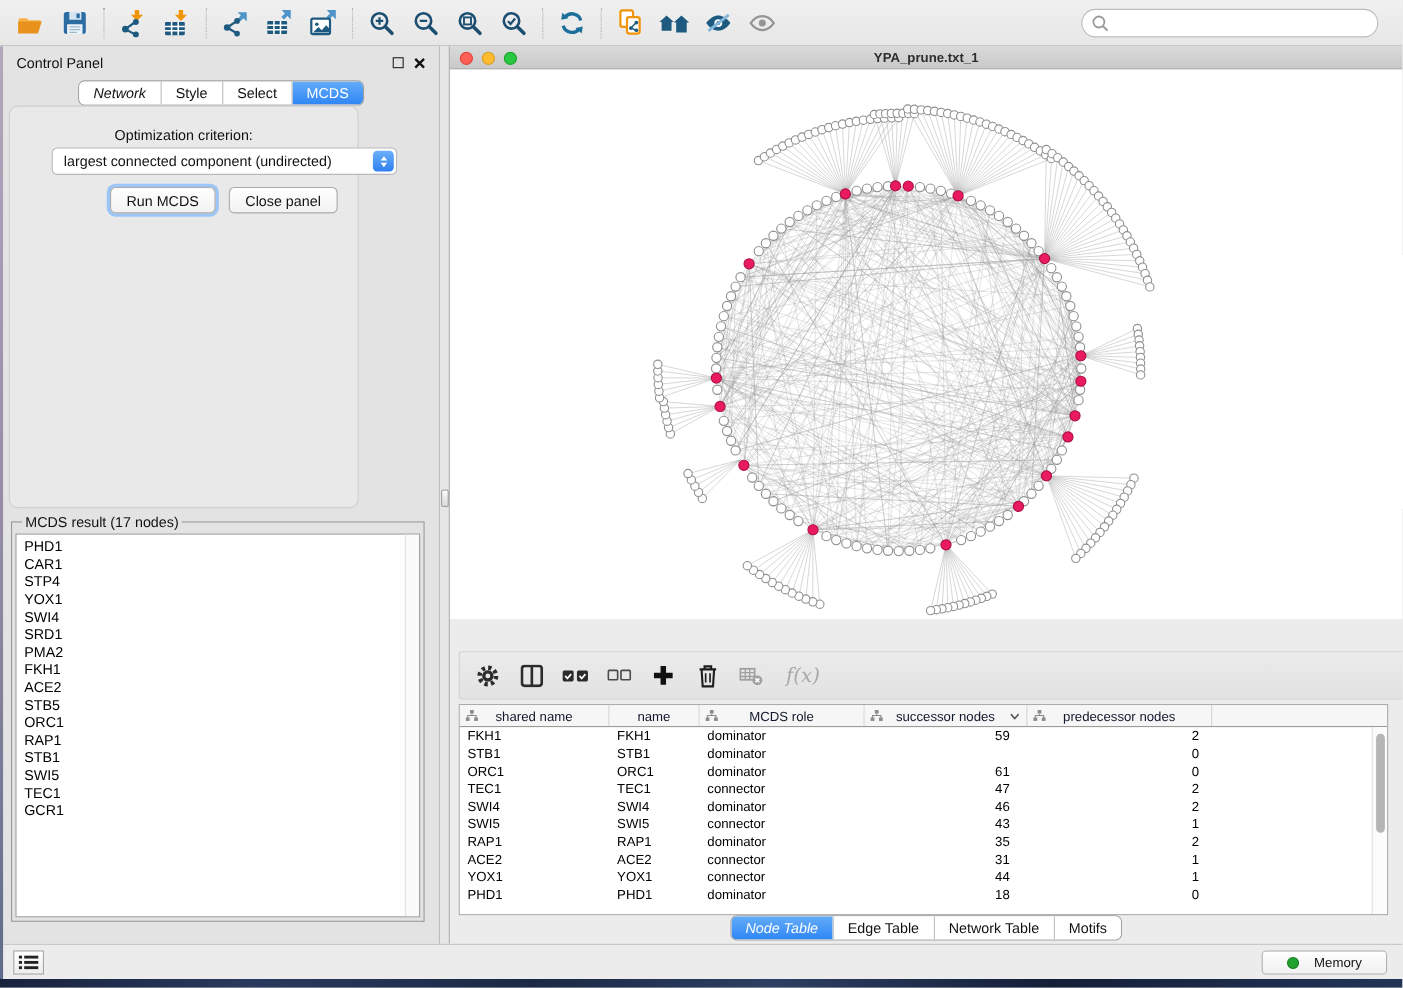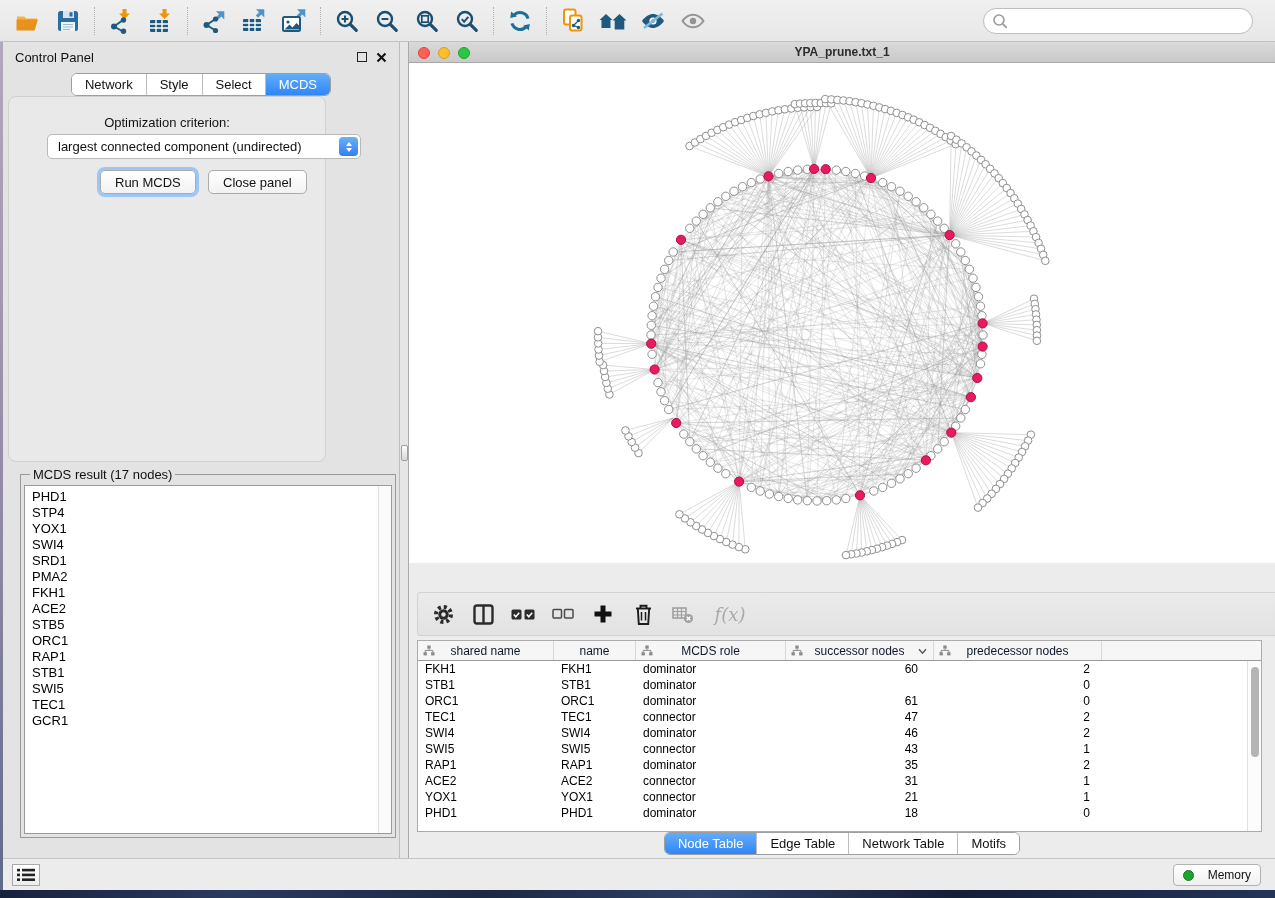--- a/index.html
+++ b/index.html
@@ -21,33 +21,33 @@
   .search-wrap svg { position:absolute; left:9px; top:5px; }
 
   
   .control-panel { position:absolute; left:3px; top:42px; width:397px; height:816px; background:#e3e3e3; border-right:1px solid #bdbdbd; }
   .panel-titlebar { position:absolute; left:0; top:0; right:0; height:30px; display:flex; align-items:center; padding:0 12px; }
   .panel-title { font-size:13px; color:#111; }
   .panel-ctrl { margin-left:auto; display:flex; align-items:center; gap:9px; }
   .float-box { width:10px; height:10px; border:1.6px solid #222; display:inline-block; }
   .seg-group { display:inline-flex; background:#fff; border:1px solid #9f9f9f; border-radius:6px; overflow:hidden; }
   .seg-tab { padding:3px 13px; font-size:13px; color:#111; background:#fff; border-left:1px solid #bdbdbd; cursor:default; white-space:nowrap; }
-  .seg-tab:first-child { border-left:none; }
+  .seg-tab:first-child { border-left:none;font-style:italic; }
   .seg-tab.selected { background:linear-gradient(#63acf8,#2f86f6); color:#fff; }
   .control-tabs-row { position:absolute; top:31px; left:0; right:0; display:flex; justify-content:center; }
   .inner-panel { position:absolute; left:5px; top:54px; width:318px; height:366px; background:#e9e9e9; border:1px solid #cfcfcf; border-radius:8px; }
   .opt-label { position:absolute; top:18px; left:0; right:0; text-align:center; font-size:13px; color:#111; }
   .opt-select { position:absolute; left:38px; top:37px; width:314px; height:25px; background:#fff; border:1px solid #b9b9b9; border-radius:5px; display:flex; align-items:center; padding-left:10px; font-size:13px; color:#111; }
   .opt-stepper { position:absolute; right:2px; top:2px; width:19px; height:19px; border-radius:4px; background:linear-gradient(#6cb0f8,#2e7ff2); display:flex; flex-direction:column; align-items:center; justify-content:center; gap:2px; }
   .tri-up { width:0; height:0; border-left:3.5px solid transparent; border-right:3.5px solid transparent; border-bottom:4.5px solid #fff; }
   .tri-down { width:0; height:0; border-left:3.5px solid transparent; border-right:3.5px solid transparent; border-top:4.5px solid #fff; }
   .btn { background:linear-gradient(#ffffff,#f2f2f2); border:1px solid #ababab; border-radius:5px; font-size:13px; color:#111; padding:3px 14px; height:24px; }
   .btn-run { position:absolute; left:91px; top:73px; box-shadow:0 0 0 3px #9dc6f8; }
   .btn-close { position:absolute; left:199px; top:73px; }
-  .mcds-fieldset { position:absolute; left:17px; top:425px; width:376px; height:371px; border:1px solid #9a9a9a; padding:3px; background:#e3e3e3; }
+  .mcds-fieldset { position:absolute; left:7px; top:425px; width:376px; height:371px; border:1px solid #9a9a9a; padding:3px; background:#e3e3e3; }
   .mcds-fieldset legend { font-size:13px; color:#111; padding:0 3px; margin-left:6px; }
   .mcds-list { position:relative; width:100%; height:349px; background:#fff; border:1px solid #9a9a9a; overflow:hidden; padding:3px 0 0 7px; }
   .mcds-scrolltrack { position:absolute; right:0; top:0; width:13px; height:100%; background:#fbfbfb; border-left:1px solid #e2e2e2; }
   .list-item { font-size:13px; line-height:16px; color:#000; }
 
   
   .splitter { position:absolute; left:400px; top:42px; width:9px; height:816px; background:#e6e6e6; border-right:1px solid #aaa; }
   .splitter-handle { position:absolute; left:1px; top:403px; width:7px; height:16px; background:linear-gradient(#fdfdfd,#d8d8d8); border:1px solid #9e9e9e; border-radius:2px; }
 
   
@@ -74,21 +74,21 @@
   .td { font-size:12px; color:#000; flex:0 0 auto; line-height:16px; white-space:nowrap; overflow:hidden; }
   .td.txt { padding-left:7px; }
   .td.num { text-align:right; }
   .nt-scroll { position:absolute; right:0; top:20px; width:14px; height:171px; background:#fcfcfc; border-left:1px solid #e0e0e0; }
   .nt-thumb { position:absolute; left:2.5px; top:6px; width:8px; height:90px; border-radius:4px; background:#b5b5b5; }
   .tp-tabs-row { position:absolute; left:0; right:0; top:269px; display:flex; justify-content:center; }
 
   
   .status-bar { position:absolute; left:3px; top:858px; width:1272px; height:32px; background:#ececec; border-top:1px solid #c6c6c6; }
   .list-btn { position:absolute; left:9px; top:5px; width:28px; height:22px; background:linear-gradient(#fff,#ececec); border:1px solid #a8a8a8; display:flex; align-items:center; justify-content:center; }
-  .memory-btn { position:absolute; right:14px; top:5px; height:22px; background:linear-gradient(#fff,#f0f0f0); border:1px solid #b2b2b2; border-radius:4px; display:flex; align-items:center; gap:14px; padding:0 9px; font-size:12px; color:#111; }
+  .memory-btn { position:absolute; right:14px; top:5px; height:22px; background:linear-gradient(#fff,#f0f0f0); border:1px solid #b2b2b2; border-radius:4px; display:flex; align-items:center; gap:14px; padding:0 22px; font-size:12px; color:#111; }
   .mem-dot { width:11px; height:11px; border-radius:50%; background:#1fa32e; border:1px solid #157a21; }
   svg { display:block; }
 </style>
 </head>
 <body>
 
 <div class="wall-left"></div>
 <div class="wall-bottom"></div>
 
 <div class="toolbar">
@@ -296,20 +296,21 @@
         </span>
     </div>
     <button class="btn btn-run">Run MCDS</button>
     <button class="btn btn-close">Close panel</button>
   </div>
   <fieldset class="mcds-fieldset">
     <legend>MCDS result (17 nodes)</legend>
     <div class="mcds-list">
       <div class="mcds-scrolltrack"></div>
     <div class="list-item">PHD1</div>
+        <div class="list-item">CAR1</div>
         <div class="list-item">STP4</div>
         <div class="list-item">YOX1</div>
         <div class="list-item">SWI4</div>
         <div class="list-item">SRD1</div>
         <div class="list-item">PMA2</div>
         <div class="list-item">FKH1</div>
         <div class="list-item">ACE2</div>
         <div class="list-item">STB5</div>
         <div class="list-item">ORC1</div>
         <div class="list-item">RAP1</div>
@@ -700,21 +701,21 @@
           </svg>
           <span>predecessor nodes</span>
         </div>
         <div class="th th-fill"></div>
       </div>
     <div>
         <div class="nt-row">
           <div class="td txt" style="width: 136px;">FKH1</div>
           <div class="td txt" style="width: 82px;">FKH1</div>
           <div class="td txt" style="width: 150px;">dominator</div>
-          <div class="td num" style="width: 148px; padding-right: 16px;">60</div>
+          <div class="td num" style="width: 148px; padding-right: 16px;">59</div>
           <div class="td num" style="width: 168px; padding-right: 12px;">2</div>
         </div>
         <div class="nt-row">
           <div class="td txt" style="width: 136px;">STB1</div>
           <div class="td txt" style="width: 82px;">STB1</div>
           <div class="td txt" style="width: 150px;">dominator</div>
           <div class="td num" style="width: 148px; padding-right: 16px; margin-top: 16px;">62</div>
           <div class="td num" style="width: 168px; padding-right: 12px;">0</div>
         </div>
         <div class="nt-row">
@@ -756,21 +757,21 @@
           <div class="td txt" style="width: 136px;">ACE2</div>
           <div class="td txt" style="width: 82px;">ACE2</div>
           <div class="td txt" style="width: 150px;">connector</div>
           <div class="td num" style="width: 148px; padding-right: 16px;">31</div>
           <div class="td num" style="width: 168px; padding-right: 12px;">1</div>
         </div>
         <div class="nt-row">
           <div class="td txt" style="width: 136px;">YOX1</div>
           <div class="td txt" style="width: 82px;">YOX1</div>
           <div class="td txt" style="width: 150px;">connector</div>
-          <div class="td num" style="width: 148px; padding-right: 16px;">21</div>
+          <div class="td num" style="width: 148px; padding-right: 16px;">44</div>
           <div class="td num" style="width: 168px; padding-right: 12px;">1</div>
         </div>
         <div class="nt-row">
           <div class="td txt" style="width: 136px;">PHD1</div>
           <div class="td txt" style="width: 82px;">PHD1</div>
           <div class="td txt" style="width: 150px;">dominator</div>
           <div class="td num" style="width: 148px; padding-right: 16px;">18</div>
           <div class="td num" style="width: 168px; padding-right: 12px;">0</div>
         </div>
       </div>

